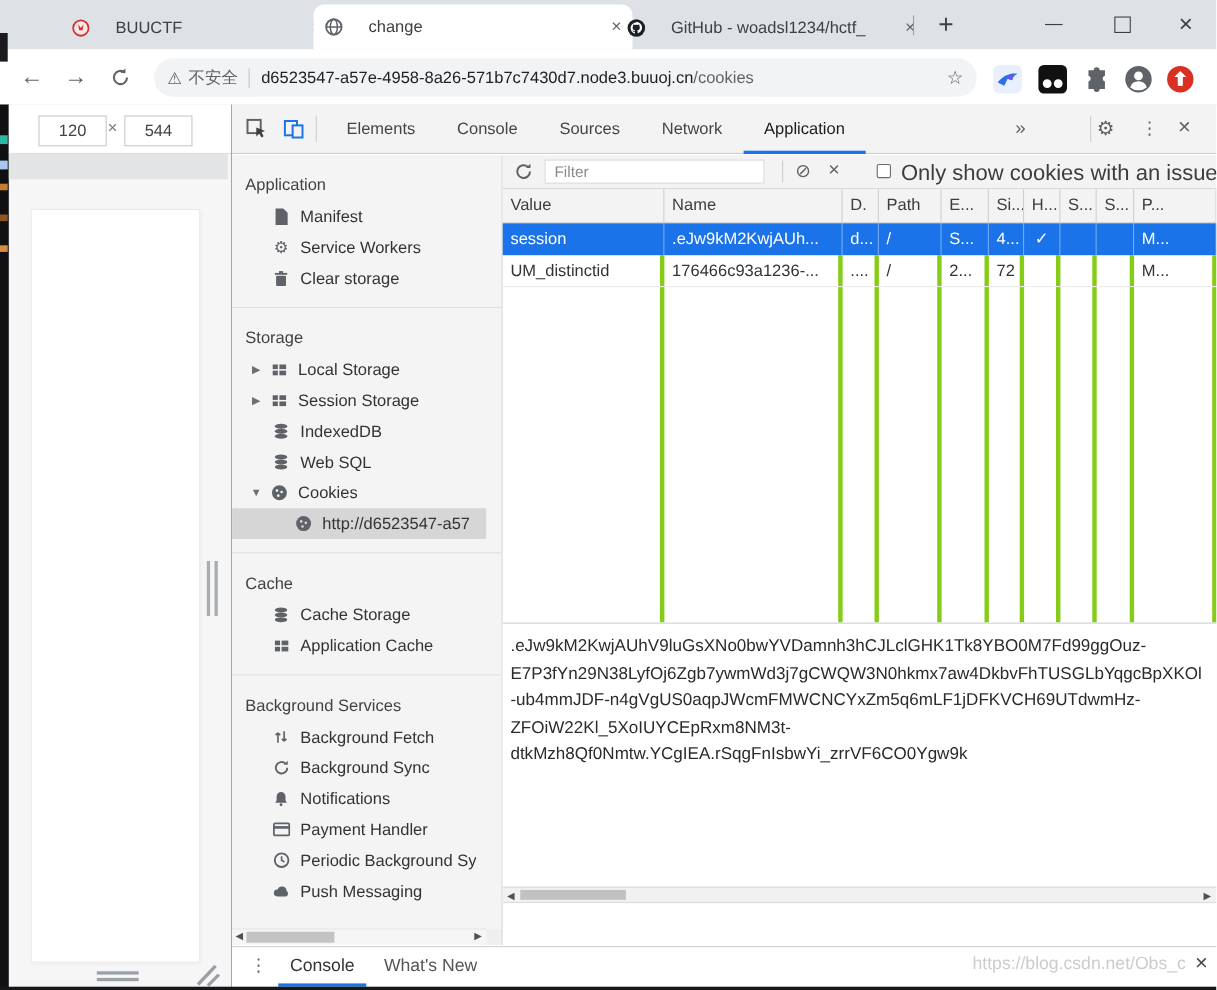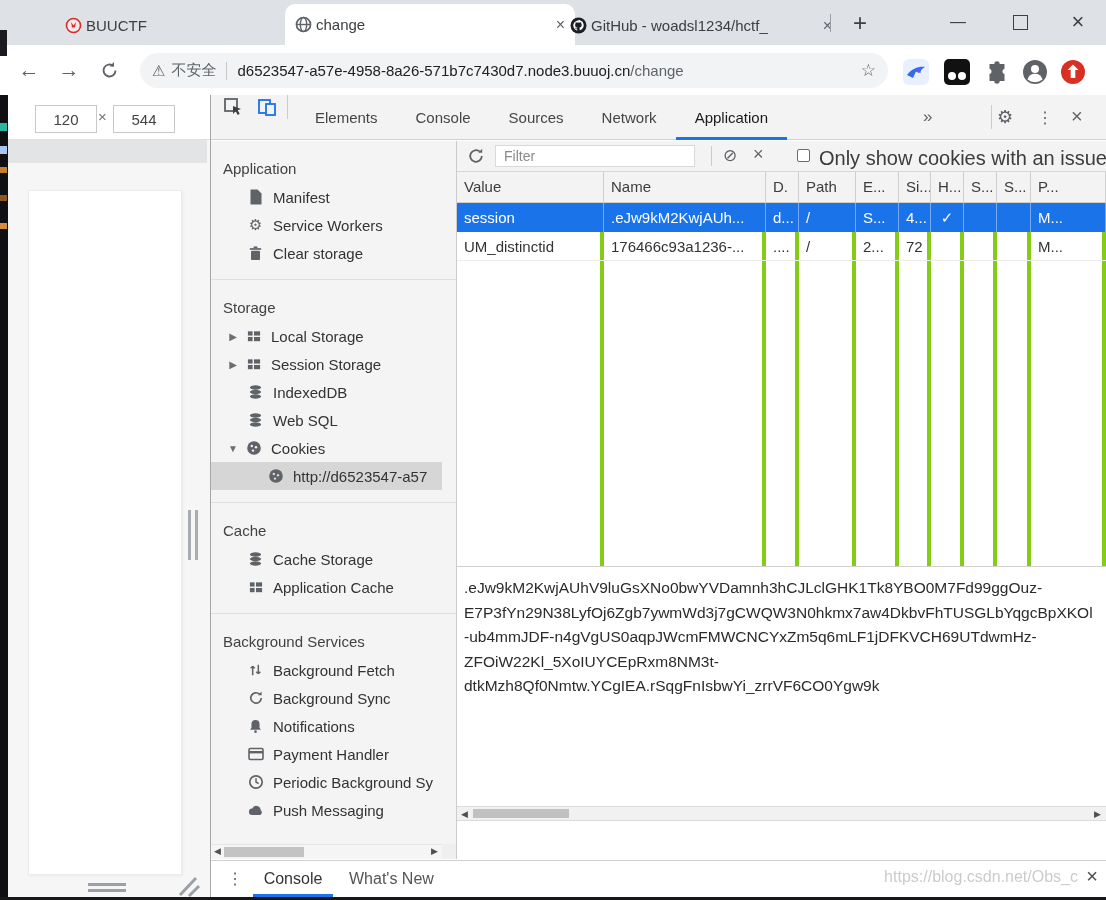--- a/index.html
+++ b/index.html
@@ -3,21 +3,21 @@
 <meta charset="utf-8">
 <style>
   html,body{margin:0;padding:0;background:#fff}
   #screen{position:relative;width:1106px;height:900px;overflow:hidden;background:#fff;
     font-family:"Liberation Sans",sans-serif;color:#202124}
   svg{display:block}
 
   
   #titlebar{position:absolute;left:0;top:0;width:1106px;height:45px;background:#dee1e6}
   .tab{position:absolute;top:9px;height:33px;display:flex;align-items:center;padding:0 10px;font-size:15px;color:#3c4043}
-  .tab .title{flex:1;overflow:hidden;white-space:nowrap;margin:0 4px}
+  .tab .title{flex:1;overflow:hidden;white-space:nowrap;margin:0 23px}
   .tab-close{font-size:16px;color:#5f6368;cursor:default}
   #tab-change{top:4px;height:41px;background:#fff;border-radius:10px 10px 0 0}
   .tab-sep{position:absolute;top:14px;width:1px;height:18px;background:#9aa0a6}
   #newtab{position:absolute;left:845px;top:9px;width:30px;height:30px;text-align:center;line-height:28px;font-size:24px;color:#3c4043}
   .winctl{position:absolute;top:8px;width:40px;height:28px;display:flex;align-items:center;justify-content:center;color:#3c4043}
   #win-max-box{width:13px;height:13px;border:1.5px solid #3c4043}
 
   
   #toolbar{position:absolute;left:0;top:45px;width:1106px;height:50px;background:#fff;border-bottom:1px solid #dadce0}
   .nav-btn{position:absolute;top:56px;width:30px;height:28px;display:flex;align-items:center;justify-content:center;font-size:21px;color:#5f6368}
@@ -45,21 +45,21 @@
   #grey-bar{position:absolute;left:8px;top:140px;width:199px;height:23px;background:#e3e4e5}
   #viewport{position:absolute;left:28px;top:190px;width:152px;height:683px;background:#fff;border:1px solid #ececec;box-shadow:1px 1px 3px rgba(0,0,0,.05)}
   #handle-bottom{position:absolute;left:88px;top:883px;width:38px}
   #handle-bottom div{height:3px;background:#9aa0a6;margin-bottom:3px}
   #handle-right{position:absolute;left:188px;top:510px;display:flex}
   #handle-right div{width:3px;height:50px;background:#a9adb2;margin-right:4px}
   #handle-corner{position:absolute;left:176px;top:874px}
 
   
   #devtools{position:absolute;left:210px;top:95px;width:896px;height:805px;background:#fff;border-left:1px solid #a6a6a6;box-sizing:border-box}
-  #dt-tabbar{position:absolute;left:0;top:0;width:895px;height:45px;background:#f3f3f3;border-bottom:1px solid #d0d0d0;box-sizing:border-box;display:flex;}
+  #dt-tabbar{position:absolute;left:0;top:0;width:895px;height:45px;background:#f3f3f3;border-bottom:1px solid #d0d0d0;box-sizing:border-box;display:flex;align-items:center}
   .dt-toolbtn{width:24px;height:24px;display:flex;align-items:center;justify-content:center}
   #btn-inspect{margin-left:10px}
   #btn-device{margin-left:10px}
   .vsep{width:1px;height:24px;background:#ccc;margin:0 8px}
   .dt-tab{height:45px;line-height:45px;padding:0 19px;font-size:15px;color:#454545;box-sizing:border-box}
   .dt-tab.selected{color:#1a1a1a;border-bottom:3px solid #1a73e8}
   #dt-more{position:absolute;left:712px;top:0;height:45px;line-height:43px;font-size:17px;color:#5f6368}
   #dt-tb-sep2{position:absolute;left:772px;top:10px}
   #dt-gear{position:absolute;left:786px;top:0;height:45px;line-height:45px;font-size:18px;color:#5f6368}
   #dt-kebab{position:absolute;left:826px;top:0;height:45px;line-height:45px;font-size:16px;color:#5f6368}
@@ -176,21 +176,21 @@
     <svg width="19" height="19" viewBox="0 0 19 19">
         <path d="M15.5 9.5a6 6 0 1 1-2-4.5" fill="none" stroke="#5f6368" stroke-width="1.9"></path>
         <path d="M14 1v4.4H9.6z" fill="#5f6368"></path>
       </svg>
   </div>
   <div id="addressbar">
     <span id="sec-warn">⚠</span>
     <span id="sec-label">不安全</span>
     <span class="addr-div"></span>
     <span id="url-host">d6523547-a57e-4958-8a26-571b7c7430d7.node3.buuoj.cn</span>
-    <span id="url-path">/change</span>
+    <span id="url-path">/cookies</span>
     <span id="addr-star">☆</span>
   </div>
   <div class="ext" id="ext-bird" style="left:903px">
     <svg width="26" height="26" viewBox="0 0 26 26">
         <path d="M4 16c5-7 13-9 18-8-3 1.5-4.5 3-4.5 6l-4.5-1.5L10 19z" fill="#2f6fe4"></path>
         <path d="M12 12l6-3-2 5z" fill="#7c4dff"></path>
       </svg>
   </div>
   <div class="ext" id="ext-tm" style="left:944px">
     <span class="ext-dot" style="left:4px"></span>

